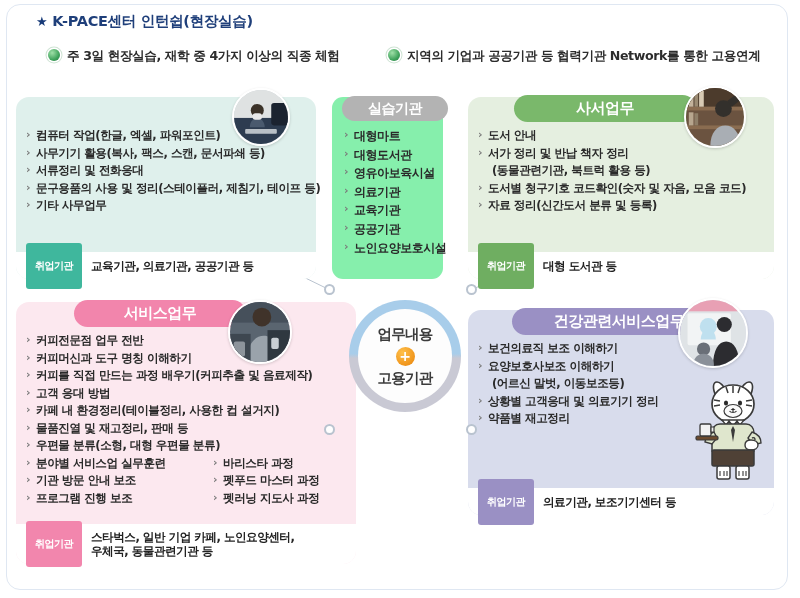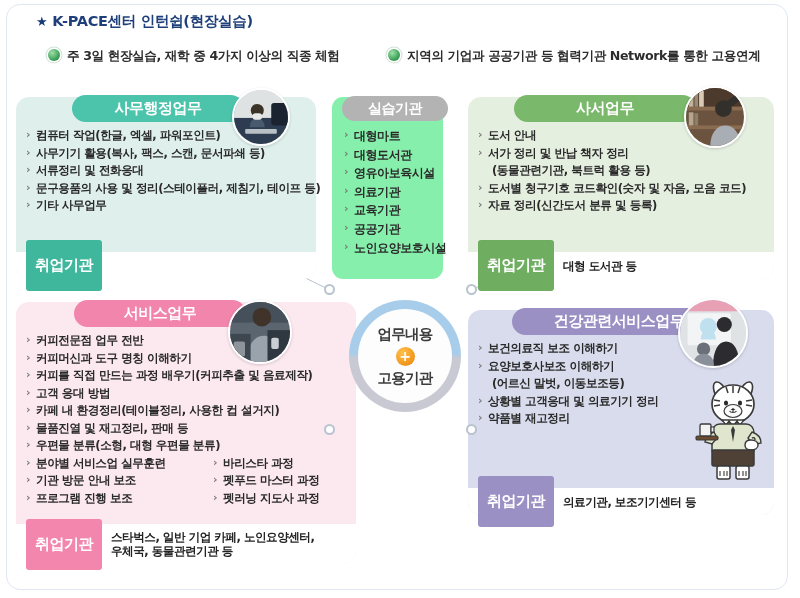--- a/index.html
+++ b/index.html
@@ -65,21 +65,21 @@
   .photo .ph-in{width:100%;height:100%;}
 
   
   .emp{
     position:absolute;left:0;right:0;bottom:0;height:27px;
     background:#ffffff;border-bottom-left-radius:13px;border-bottom-right-radius:13px;
     display:flex;align-items:center;
   }
   .emp.tall{height:40px;align-items:center;}
   .emp-tag{
-    margin-left:10px;color:#fff;font-size:15px;font-weight:bold;
+    margin-left:10px;color:#fff;font-size:10px;font-weight:bold;
     padding:16px 9px;border-radius:3px;letter-spacing:-0.5px;white-space:nowrap;
   }
   .emp-val{
     margin-left:9px;font-size:11.6px;font-weight:bold;color:#222;
     letter-spacing:-0.5px;line-height:14px;white-space:pre-line;
   }
 
   
   #card-office{left:16px;top:97px;width:300px;height:182px;background:#dff0ec;}
   #card-office .card-title{left:56px;width:172px;background:#4cc4ac;}
@@ -158,30 +158,30 @@
 </div>
 
 <svg style="position:absolute;left:0;top:0;width:800px;height:598px;pointer-events:none">
   <line x1="248" y1="250" x2="330" y2="290" stroke="#b9c3cf" stroke-width="1"></line>
   <line x1="546" y1="250" x2="472" y2="290" stroke="#b9c3cf" stroke-width="1"></line>
   <line x1="248" y1="466" x2="330" y2="426" stroke="#b9c3cf" stroke-width="1"></line>
   <line x1="546" y1="466" x2="472" y2="426" stroke="#b9c3cf" stroke-width="1"></line>
 </svg>
 
 <div class="card" id="card-office">
-  <div class="card-title">사무행정업무</div>
   <div class="card-body">
     <div class="li">컴퓨터 작업(한글, 엑셀, 파워포인트)</div>
     <div class="li">사무기기 활용(복사, 팩스, 스캔, 문서파쇄 등)</div>
     <div class="li">서류정리 및 전화응대</div>
     <div class="li">문구용품의 사용 및 정리(스테이플러, 제침기, 테이프 등)</div>
     <div class="li">기타 사무업무</div>
   </div>
   <div class="emp">
     <span class="emp-tag">취업기관</span>
+    <span class="emp-val">교육기관, 의료기관, 공공기관 등</span>
   </div>
 </div>
 <div class="photo" style="left:232px;top:88px;width:58px;height:58px;">
   <svg class="ph-in" viewBox="0 0 58 58">
     <rect width="58" height="58" fill="#cdd4d8"></rect>
     <rect y="0" width="58" height="30" fill="#dfe2e2"></rect>
     <rect y="30" width="58" height="28" fill="#2d3c50"></rect>
     <rect x="40" y="14" width="18" height="24" rx="3" fill="#1b2330"></rect>
     <circle cx="25" cy="22" r="7" fill="#3b3228"></circle>
     <path d="M17 40c0-6 4-10 8-10s8 4 8 10z" fill="#4a5a6e"></path>

